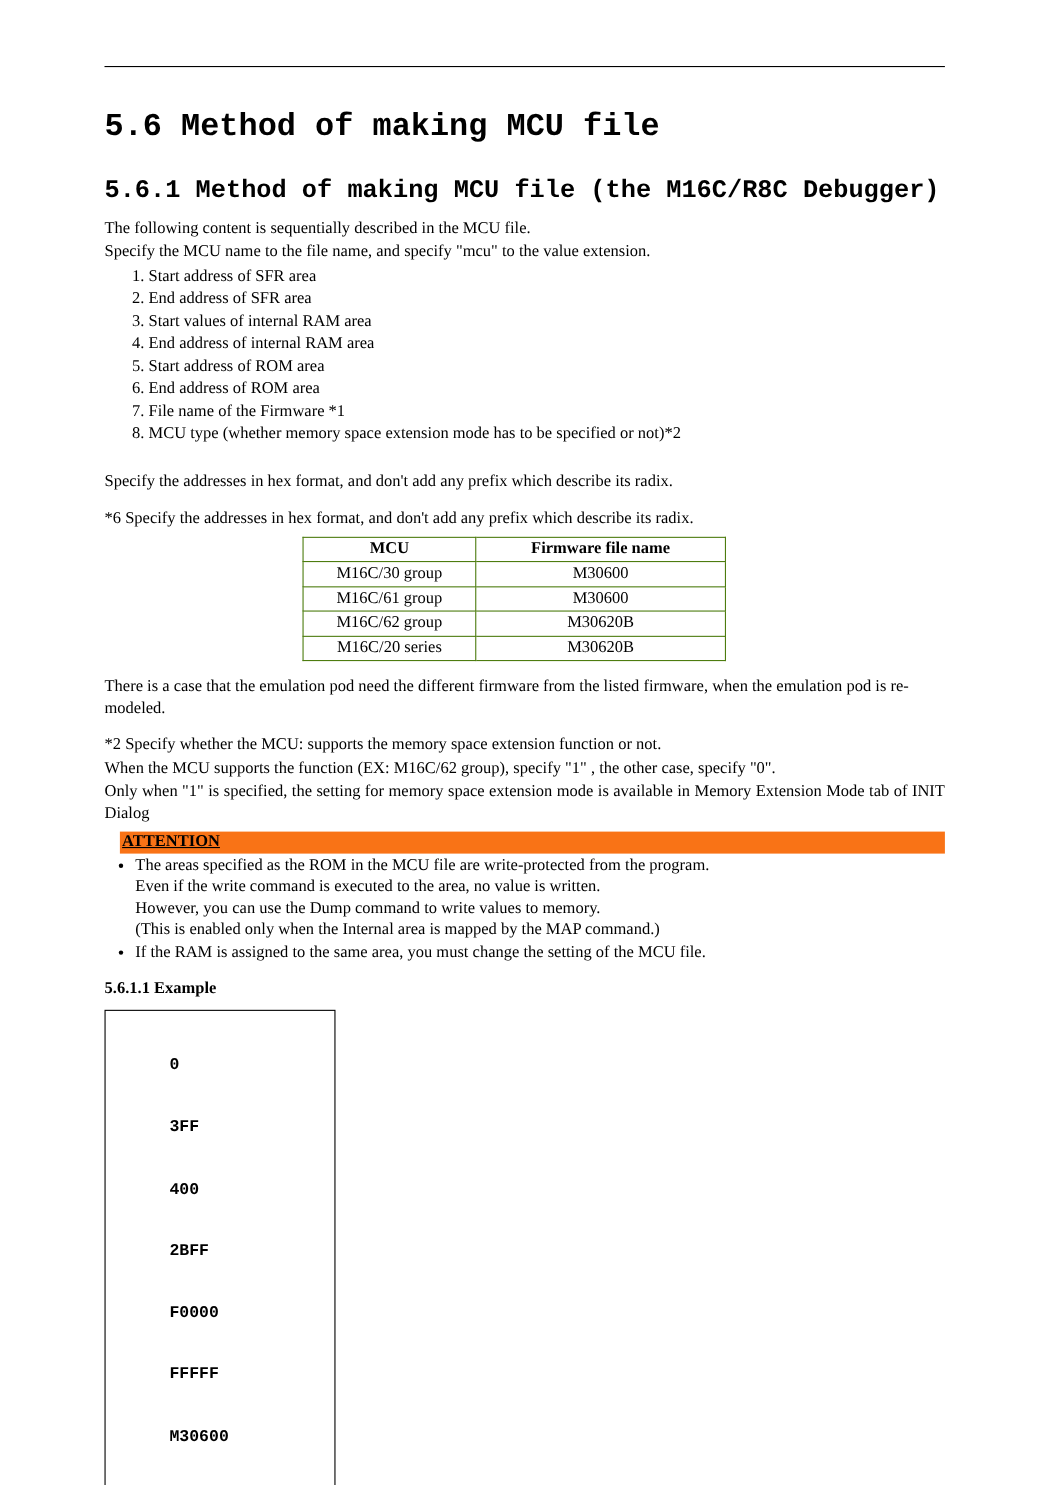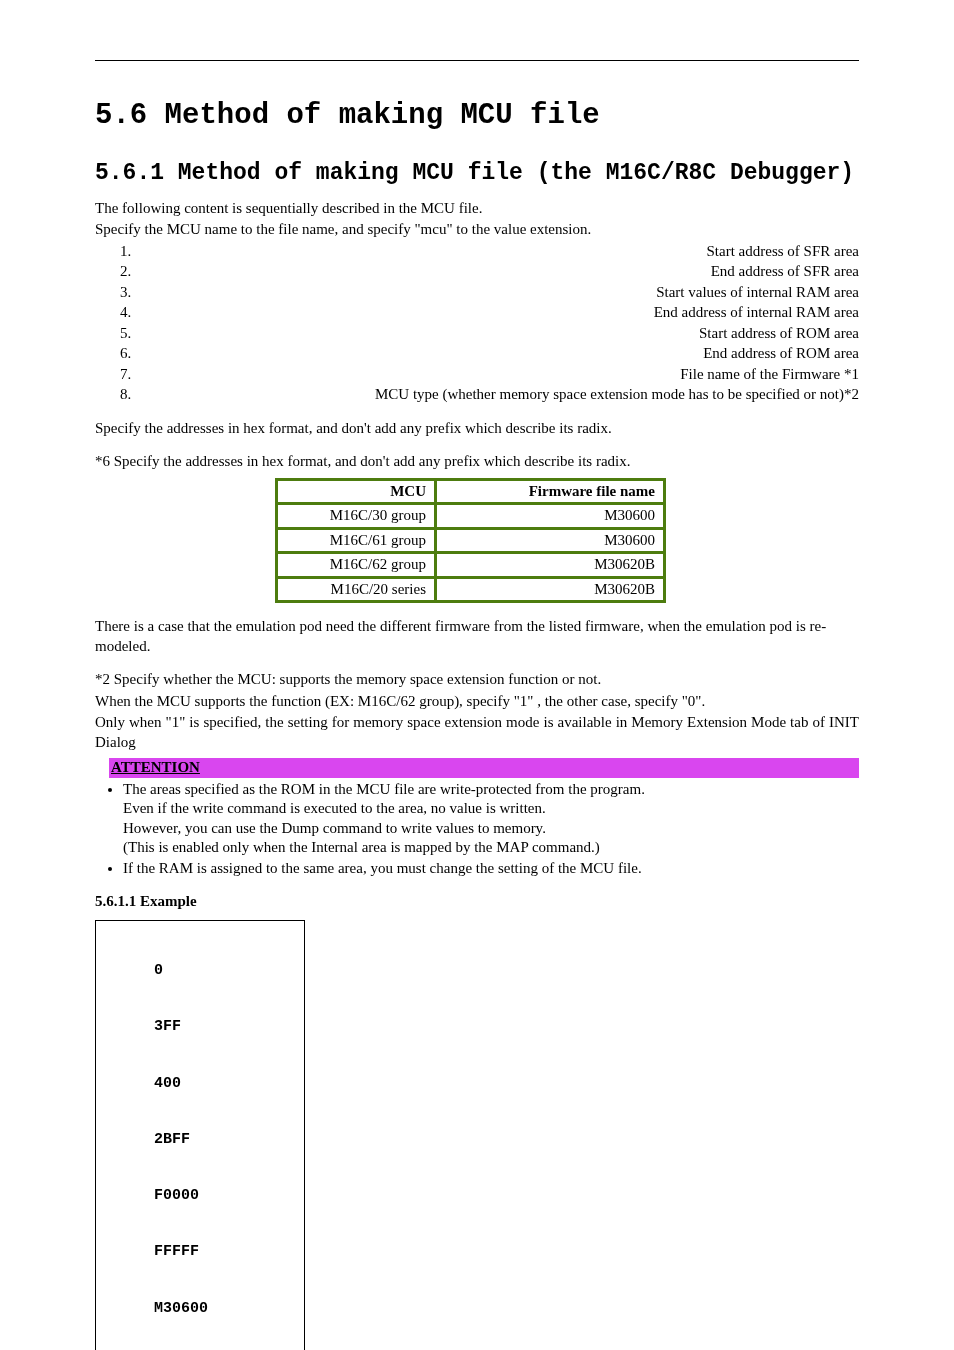--- a/index.html
+++ b/index.html
@@ -31,50 +31,49 @@
   .h2 {
     font-family: Liberation Mono, monospace;
     font-weight: bold;
     font-size: 23px;
     margin: 0 0 10px 0;
   }
   .para {
     margin: 0 0 2px 0;
   }
   ol.numbered {
-    margin: 0 0 14px 0;
+    margin: 0 0 24px 0;
     padding-left: 40px;
-    text-align: right;
   }
   ol.numbered li {
     margin: 1px 0;
   }
   .block-space {
     height: 12px;
   }
   table.mcu-table {
     border-collapse: collapse;
     margin: 6px 0 14px 180px;
     font-size: 15px;
   }
   table.mcu-table th, table.mcu-table td {
-    border: 3px solid #4d7c0f;
+    border: 1px solid #4d7c0f;
     padding: 1px 8px;
-    text-align: right;
+    text-align: center;
     font-weight: normal;
   }
   table.mcu-table th {
     font-family: "Century", "Times New Roman", serif;
     font-weight: bold;
   }
   .attention {
     font-family: "Century", "Times New Roman", serif;
     font-weight: bold;
     font-size: 15px;
-    background: #d946ef;
+    background: #f97316;
     display: block;
     width: auto;
     padding: 0 2px;
     margin: 6px 0 2px 14px;
     text-decoration: underline;
   }
   ul.bullets {
     list-style-type: disc;
     margin: 0 0 10px 0;
     padding-left: 28px;

